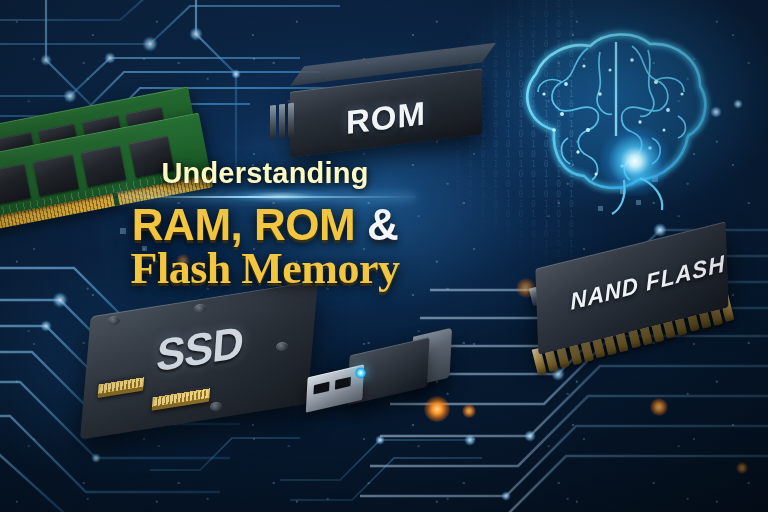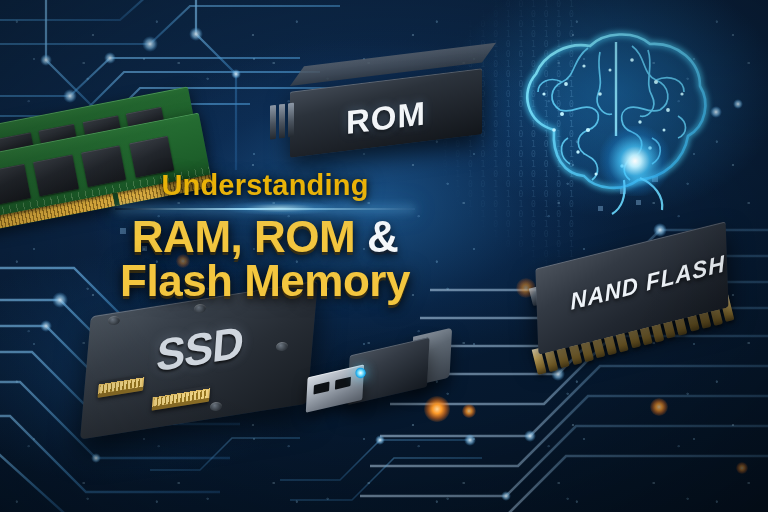--- a/index.html
+++ b/index.html
@@ -232,45 +232,44 @@
     background:radial-gradient(circle,#ffffff 0%, #7fe4ff 30%, #1aa6e8 60%, rgba(20,140,220,0) 80%);
     box-shadow:0 0 12px rgba(90,215,255,.9);
   }
 
   
   .titlewrap{
     position:absolute; left:0; top:158px; width:530px; text-align:center;
     z-index:40;
   }
   .kicker{
-    font-size:29px; font-weight:bold; color:#eab308; letter-spacing:.2px;
+    font-size:29px; font-weight:bold; color:#fef9c3; letter-spacing:.2px;
     line-height:1.05;
     text-shadow:0 2px 6px rgba(0,0,0,.85), 0 0 16px rgba(0,0,0,.6);
-    margin-top:12px;
   }
   .divider{
     position:relative; margin:6px auto 2px; width:300px; height:5px;
   }
   .divider::before{
     content:""; position:absolute; left:0; right:0; top:2px; height:1.5px;
     background:linear-gradient(90deg, rgba(120,200,255,0) 0%, rgba(170,230,255,.95) 45%, rgba(120,200,255,.15) 100%);
     box-shadow:0 0 10px rgba(120,205,255,.9), 0 0 22px rgba(80,180,255,.6);
   }
   .divider::after{
     content:""; position:absolute; left:110px; top:-5px; width:110px; height:14px;
     background:radial-gradient(ellipse, rgba(190,240,255,.65) 0%, rgba(90,190,255,.18) 45%, rgba(0,0,0,0) 75%);
   }
   .headline{
     font-size:44px; font-weight:bold; line-height:.98; letter-spacing:-.5px;
     color:#f3c63f;
     text-shadow:0 3px 0 rgba(90,60,0,.55), 0 4px 10px rgba(0,0,0,.8), 0 0 20px rgba(0,0,0,.5);
     padding-top:2px;
   }
   .headline .amp{ color:#f4f7fa; text-shadow:0 3px 0 rgba(30,35,45,.6), 0 4px 10px rgba(0,0,0,.8); }
-  .headline .l2{ display:block; }
+  .headline .l2{ display:block;font-family:Liberation Serif, serif; }
 
   .vignette{
     position:absolute; inset:0; pointer-events:none;
     background:radial-gradient(ellipse 78% 78% at 50% 48%, rgba(0,0,0,0) 45%, rgba(0,0,0,.42) 100%);
   }
 </style>
 </head>
 <body>
 
 <div id="stage">

